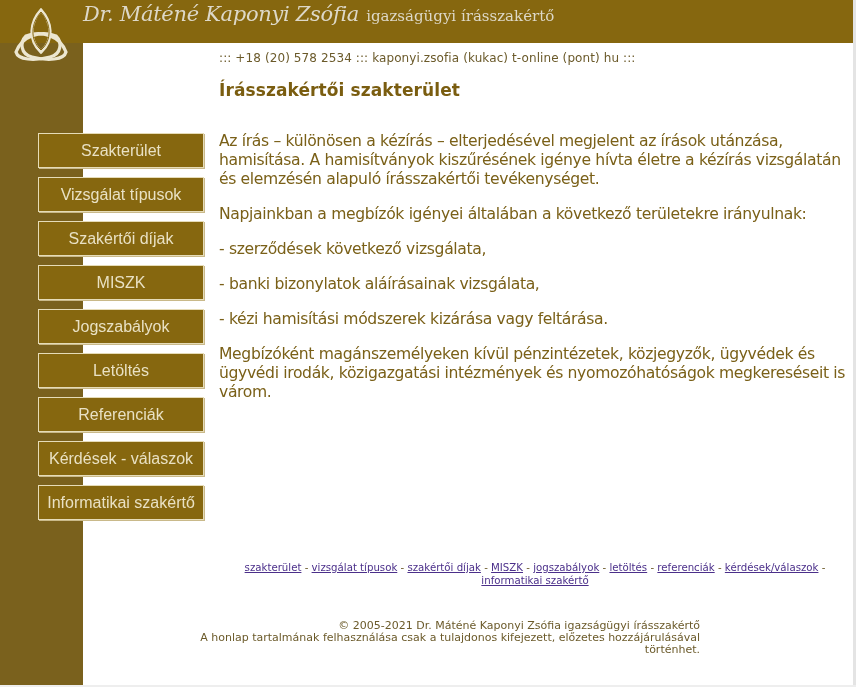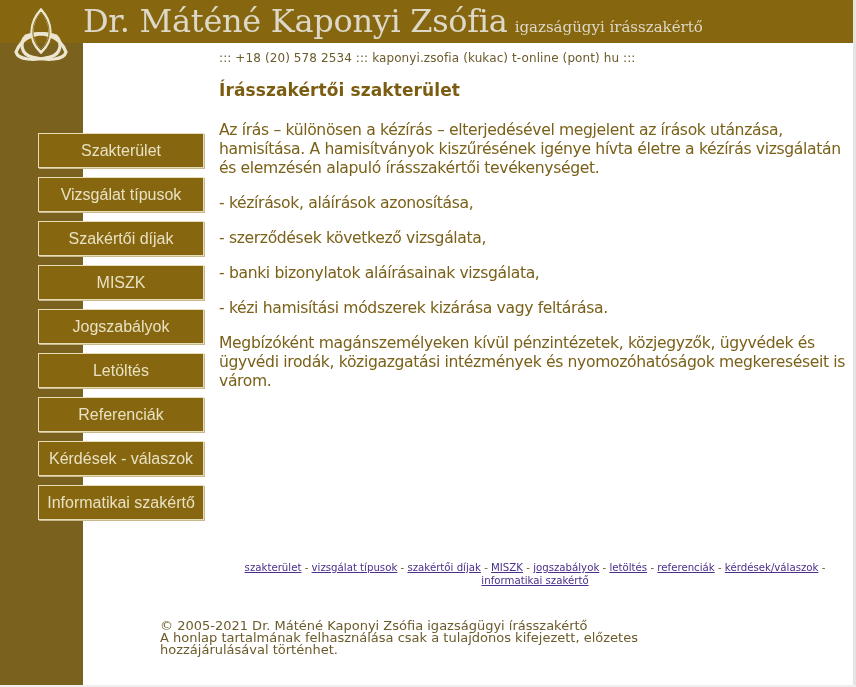--- a/index.html
+++ b/index.html
@@ -2,31 +2,31 @@
 <html><head>
   <meta charset="utf-8">
   <style>
     * { box-sizing: border-box; margin: 0; padding: 0; }
     html, body { width: 856px; height: 687px; overflow: hidden; background: #ffffff; }
     body { position: relative; font-family: "DejaVu Sans", sans-serif; }
     .sidebar { position: absolute; left: 0; top: 0; width: 83px; height: 685px; background: #7a611d; }
     .header { position: absolute; left: 0; top: 0; width: 853px; height: 43px; background: #86670f; }
     .logo { position: absolute; left: 10px; top: 6px; width: 62px; height: 56px; }
     .site-title { position: absolute; left: 83px; top: 2px; white-space: nowrap; color: #ddd8c8; font-family: "DejaVu Serif", serif; }
-    .site-title .name { font-size: 32px; letter-spacing: -0.3px; }
+    .site-title .name { font-size: 21px; letter-spacing: -0.3px; font-style: italic; }
     .site-title .sub { font-size: 15px; margin-left: 2px; text-align: right; }
     .contact { position: absolute; left: 219px; top: 51px; font-size: 12px; color: #6b5a2a; white-space: nowrap; letter-spacing: 0.1px; }
     .nav-btn { position: absolute; left: 38px; width: 166px; height: 35px; background: #86670f; border: 1.5px solid #e6dcb8; color: #e9e1c4; font-family: "Liberation Sans", sans-serif; font-size: 16px; display: flex; align-items: center; justify-content: center; cursor: pointer; white-space: nowrap; box-shadow: 1px 1px 0 #c9b98a; }
     .content { position: absolute; left: 219px; top: 80px; width: 636px; color: #7a6018; font-family: "DejaVu Sans", sans-serif; }
-    .content h1 { font-size: 17px; font-weight: bold; color: #7a5d10; margin-bottom: 21px; letter-spacing: 0.1px; }
+    .content h1 { font-size: 17px; font-weight: bold; color: #7a5d10; margin-bottom: 32px; letter-spacing: 0.1px; }
     .content p { font-size: 15.6px; line-height: 19px; margin-bottom: 16px; letter-spacing: -0.35px; }
     .content p.item { margin-bottom: 16px; }
     .footer-links { position: absolute; left: 230px; top: 562px; width: 610px; text-align: center; font-size: 10.2px; line-height: 12.5px; color: #6b5a2a; }
     .footer-links a { color: #4b2f8a; text-decoration: underline; cursor: pointer; }
-    .footer-copy { position: absolute; left: 160px; top: 620px; width: 540px; text-align: left; font-size: 13px; line-height: 12px; color: #6b5a2a; }
+    .footer-copy { position: absolute; left: 160px; top: 620px; width: 540px; text-align: right; font-size: 11px; line-height: 12px; color: #6b5a2a; }
     .scrollbar { position: absolute; left: 853px; top: 0; width: 3px; height: 687px; background: #e4e4e4; }
     .bottom-line { position: absolute; left: 0; top: 685px; width: 856px; height: 2px; background: #eeeeee; }
   </style>
 </head>
 <body>
 
 <div class="sidebar"></div>
 <div class="header"></div>
 
 <div class="logo">
@@ -55,21 +55,21 @@
 <div class="nav-btn" style="top:265px">MISZK</div>
 <div class="nav-btn" style="top:309px">Jogszabályok</div>
 <div class="nav-btn" style="top:353px">Letöltés</div>
 <div class="nav-btn" style="top:397px">Referenciák</div>
 <div class="nav-btn" style="top:441px">Kérdések - válaszok</div>
 <div class="nav-btn" style="top:485px">Informatikai szakértő</div>
 
 <div class="content">
   <h1>Írásszakértői szakterület</h1>
   <p>Az írás – különösen a kézírás – elterjedésével megjelent az írások utánzása, hamisítása. A hamisítványok kiszűrésének igénye hívta életre a kézírás vizsgálatán és elemzésén alapuló írásszakértői tevékenységet.</p>
-  <p class="item">- kézírások, aláírások azonosítása,</p>
+  <p>Napjainkban a megbízók igényei általában a következő területekre irányulnak:</p>
   <p class="item">- szerződések következő vizsgálata,</p>
   <p class="item">- banki bizonylatok aláírásainak vizsgálata,</p>
   <p class="item">- kézi hamisítási módszerek kizárása vagy feltárása.</p>
   <p>Megbízóként magánszemélyeken kívül pénzintézetek, közjegyzők, ügyvédek és ügyvédi irodák, közigazgatási intézmények és nyomozóhatóságok megkereséseit is várom.</p>
 </div>
 
 <div class="footer-links">
   <a>szakterület</a><span> - </span><a>vizsgálat típusok</a><span> - </span><a>szakértői díjak</a><span> - </span><a>MISZK</a><span> - </span><a>jogszabályok</a><span> - </span><a>letöltés</a><span> - </span><a>referenciák</a><span> - </span><a>kérdések/válaszok</a><span> - </span><br><a>informatikai szakértő</a>
 </div>
 

